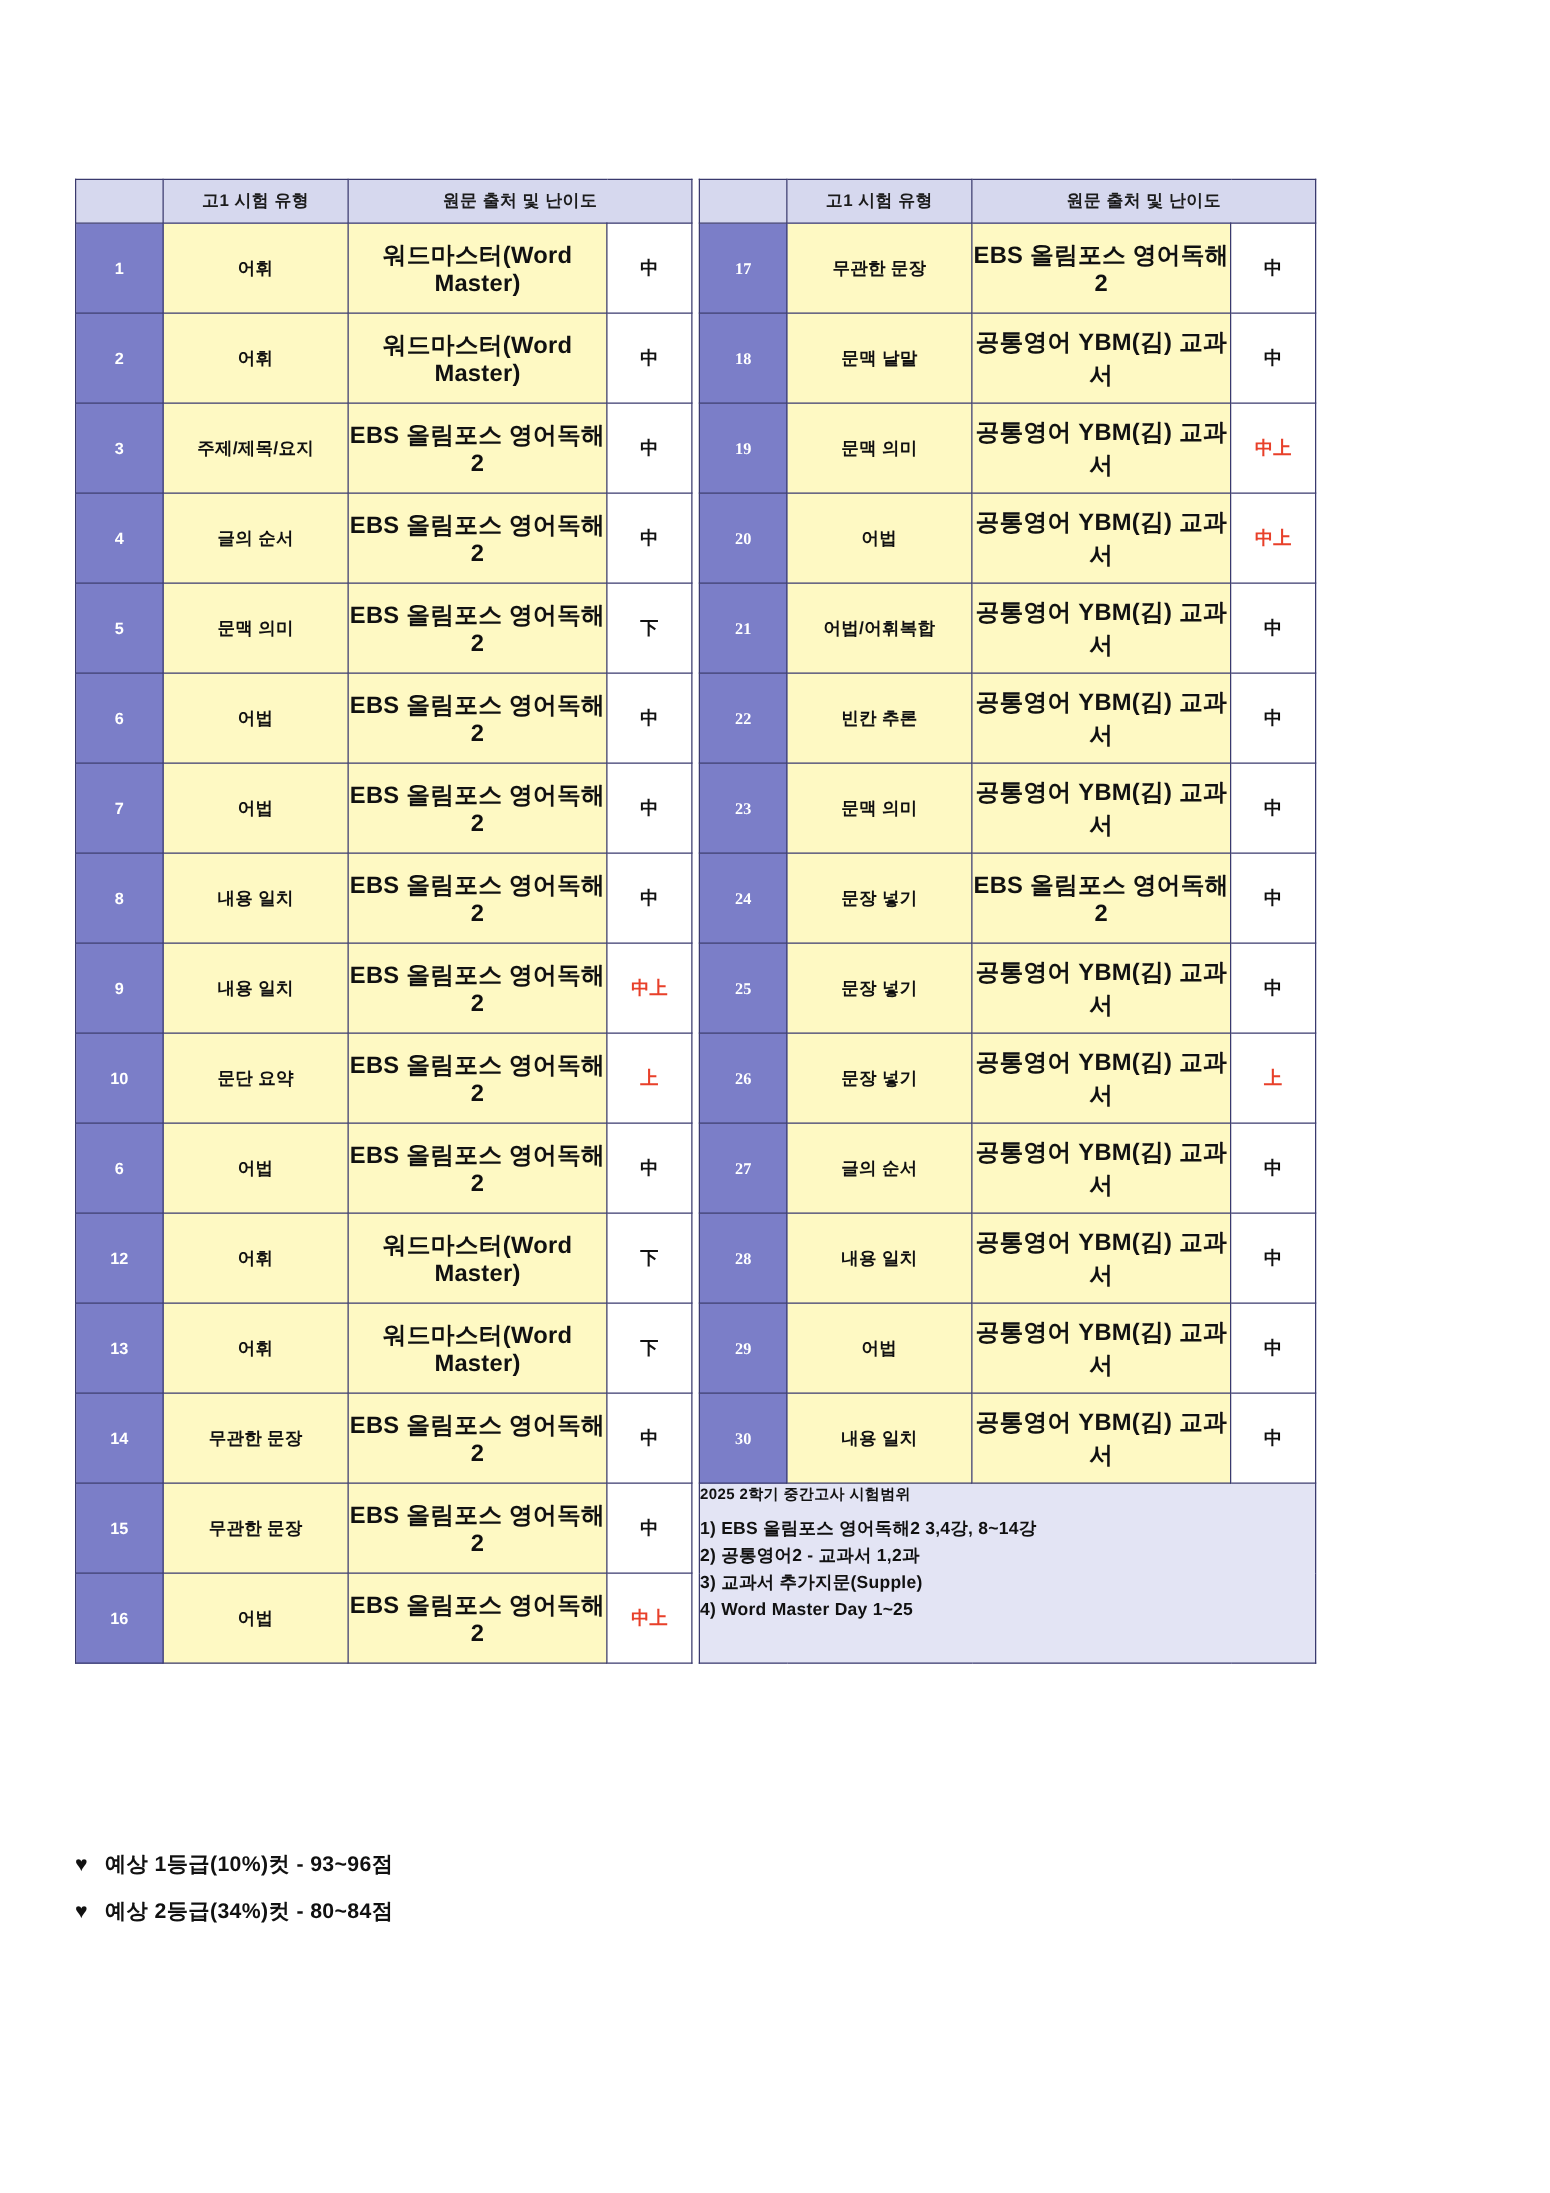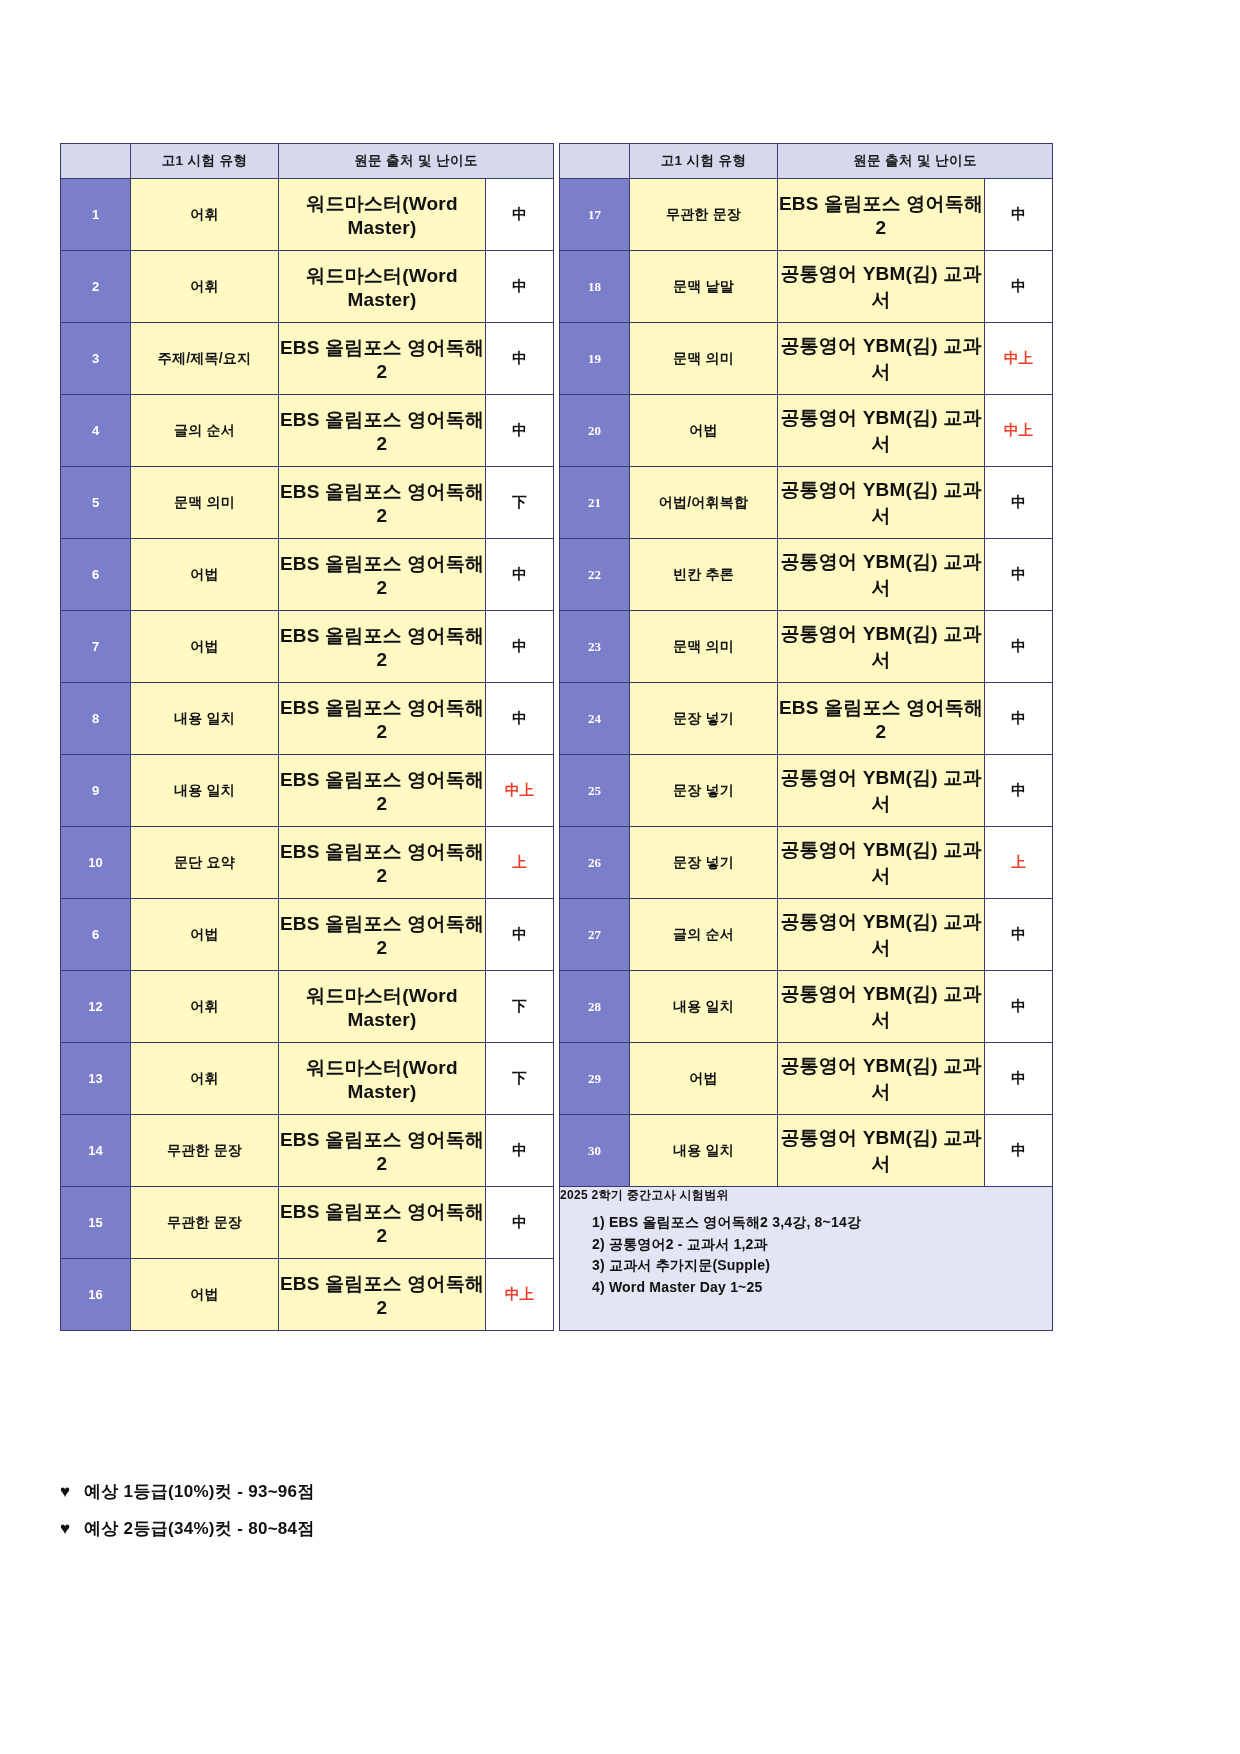--- a/index.html
+++ b/index.html
@@ -104,21 +104,20 @@
     color: #111111;
     margin-bottom: 8px;
     letter-spacing: 0.3px;
   }
   .note .note-line {
     font-size: 14px;
     font-weight: bold;
     color: #111111;
     line-height: 1.55;
     letter-spacing: 0.2px;
-    padding-left: 32px;
   }
   .footer {
     position: absolute;
     left: 60px;
     top: 1480px;
     width: 700px;
   }
   .footer-row {
     display: flex;
     align-items: center;

